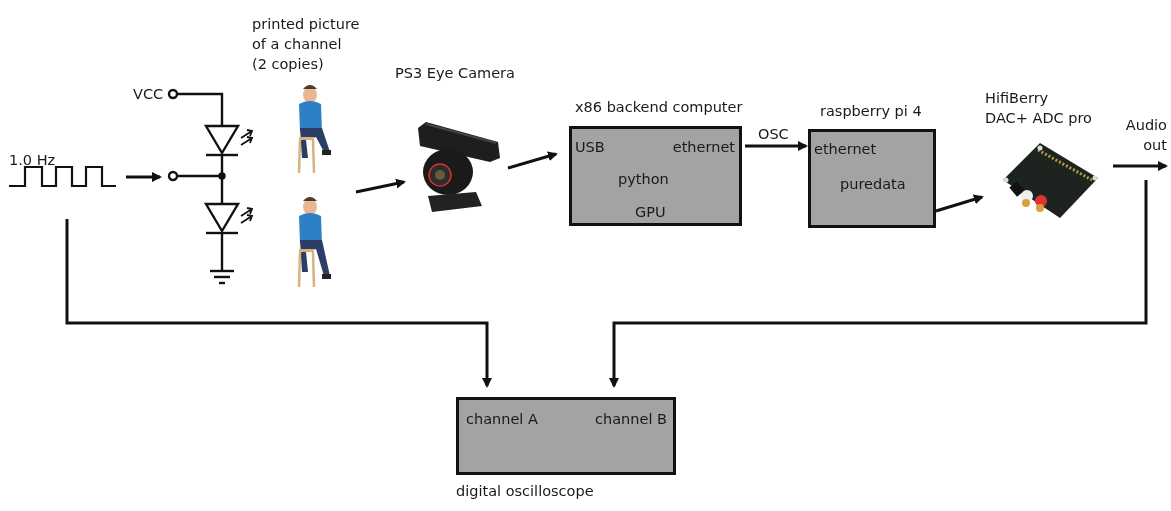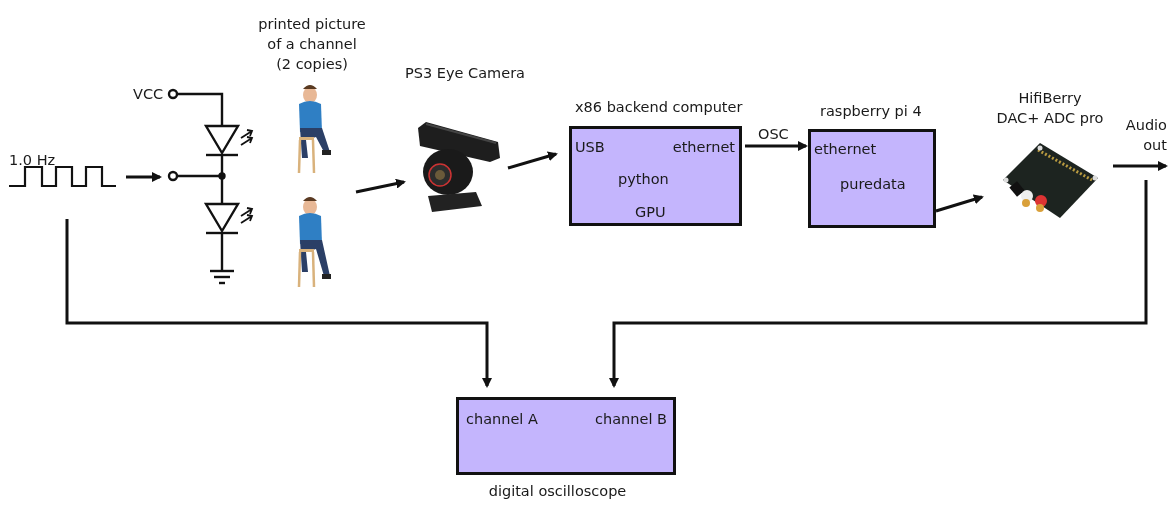--- a/index.html
+++ b/index.html
@@ -1,21 +1,21 @@
 <!DOCTYPE html>
 <html><head>
 <meta charset="utf-8">
 <style>
   html, body { margin: 0; padding: 0; background: #ffffff; }
   body { width: 1171px; height: 511px; position: relative; overflow: hidden;
          font-family: "DejaVu Sans", "Liberation Sans", sans-serif; color: #111; }
   svg#diagram { position: absolute; left: 0; top: 0; }
   .lbl { position: absolute; font-size: 14.5px; line-height: 20px; white-space: nowrap; color: #1a1a1a; }
-  .center { text-align: center; }
-  .box { position: absolute; border: 3px solid #111; box-sizing: border-box; background: #c4b5fd; }
+  .center { }
+  .box { position: absolute; border: 3px solid #111; box-sizing: border-box; background: #a3a3a3; }
 </style>
 </head>
 <body>
 
 <svg id="diagram" width="1171" height="511" viewBox="0 0 1171 511">
   <defs>
     <marker id="ah" markerWidth="10" markerHeight="10" refX="8" refY="5" orient="auto" markerUnits="userSpaceOnUse">
       <path d="M0,0 L10,5 L0,10 z" fill="#111"></path>
     </marker>
   </defs>

